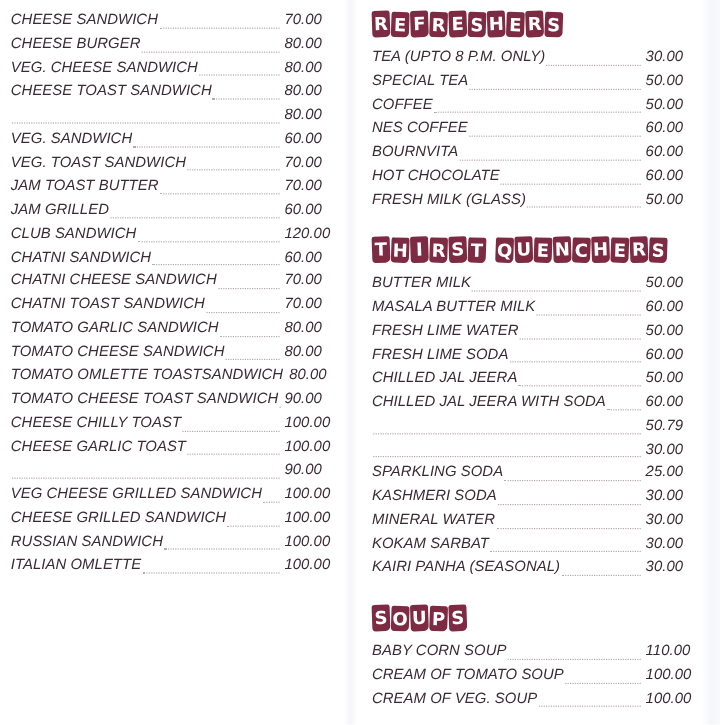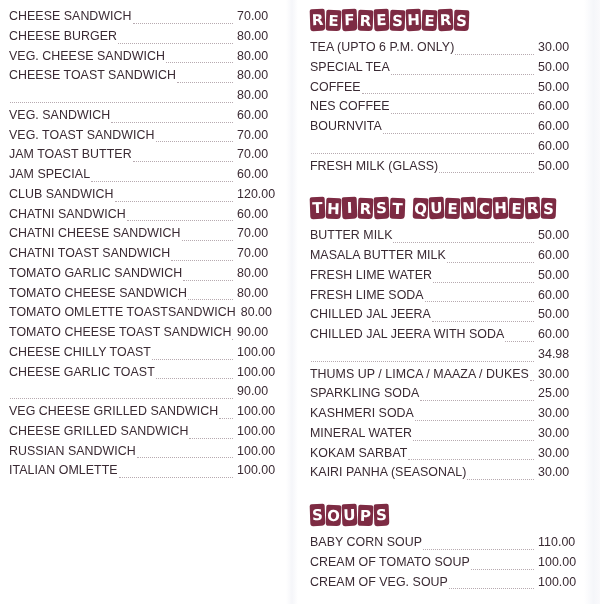--- a/index.html
+++ b/index.html
@@ -10,20 +10,21 @@
       color: #3a2a33;
       position: relative;
     }
     .col { position: absolute; top: 0; }
     .col-left { left: 9px; width: 272px; top: 9px; }
     .col-right { left: 310px; width: 272px; top: 6px; }
     .row {
       display: flex; align-items: baseline;
       height: 19.75px; font-size: 12.4px; letter-spacing: 0.05px;
       white-space: nowrap;
+      font-style: italic;
     }
     .row .name { flex: 0 0 auto; }
     .row .dots {
       flex: 1 1 auto; margin: 0 4px 0 1px;
       border-bottom: 1px dotted #b7aab0; height: 9px; align-self: flex-end;
       margin-bottom: 5px;
     }
     .row .price { flex: 0 0 auto; width: 44px; text-align: left; }
     .heading {
       display: flex; gap: 1px; margin: 0 0 6px 0; height: 28px; align-items: center;
@@ -90,21 +91,21 @@
       <span class="name">VEG. TOAST SANDWICH</span>
       <span class="dots"></span>
       <span class="price">70.00</span>
     </div>
     <div class="row">
       <span class="name">JAM TOAST BUTTER</span>
       <span class="dots"></span>
       <span class="price">70.00</span>
     </div>
     <div class="row">
-      <span class="name">JAM SPECIAL</span>
+      <span class="name">JAM GRILLED</span>
       <span class="dots"></span>
       <span class="price">60.00</span>
     </div>
     <div class="row">
       <span class="name">CLUB SANDWICH</span>
       <span class="dots"></span>
       <span class="price">120.00</span>
     </div>
     <div class="row">
       <span class="name">CHATNI SANDWICH</span>
@@ -184,21 +185,21 @@
         <span class="letter">F</span>
         <span class="letter">R</span>
         <span class="letter">E</span>
         <span class="letter">S</span>
         <span class="letter">H</span>
         <span class="letter">E</span>
         <span class="letter">R</span>
         <span class="letter">S</span>
       </div>
       <div class="row">
-        <span class="name">TEA (UPTO 6 P.M. ONLY)</span>
+        <span class="name">TEA (UPTO 8 P.M. ONLY)</span>
         <span class="dots"></span>
         <span class="price">30.00</span>
       </div>
       <div class="row">
         <span class="name">SPECIAL TEA</span>
         <span class="dots"></span>
         <span class="price">50.00</span>
       </div>
       <div class="row">
         <span class="name">COFFEE</span>
@@ -209,20 +210,21 @@
         <span class="name">NES COFFEE</span>
         <span class="dots"></span>
         <span class="price">60.00</span>
       </div>
       <div class="row">
         <span class="name">BOURNVITA</span>
         <span class="dots"></span>
         <span class="price">60.00</span>
       </div>
       <div class="row">
+        <span class="name">HOT CHOCOLATE</span>
         <span class="dots"></span>
         <span class="price">60.00</span>
       </div>
       <div class="row">
         <span class="name">FRESH MILK (GLASS)</span>
         <span class="dots"></span>
         <span class="price">50.00</span>
       </div>
     </div>
     <div class="section">
@@ -269,24 +271,23 @@
         <span class="dots"></span>
         <span class="price">50.00</span>
       </div>
       <div class="row">
         <span class="name">CHILLED JAL JEERA WITH SODA</span>
         <span class="dots"></span>
         <span class="price">60.00</span>
       </div>
       <div class="row">
         <span class="dots"></span>
-        <span class="price">34.98</span>
-      </div>
-      <div class="row">
-        <span class="name">THUMS UP / LIMCA / MAAZA / DUKES</span>
+        <span class="price">50.79</span>
+      </div>
+      <div class="row">
         <span class="dots"></span>
         <span class="price">30.00</span>
       </div>
       <div class="row">
         <span class="name">SPARKLING SODA</span>
         <span class="dots"></span>
         <span class="price">25.00</span>
       </div>
       <div class="row">
         <span class="name">KASHMERI SODA</span>

